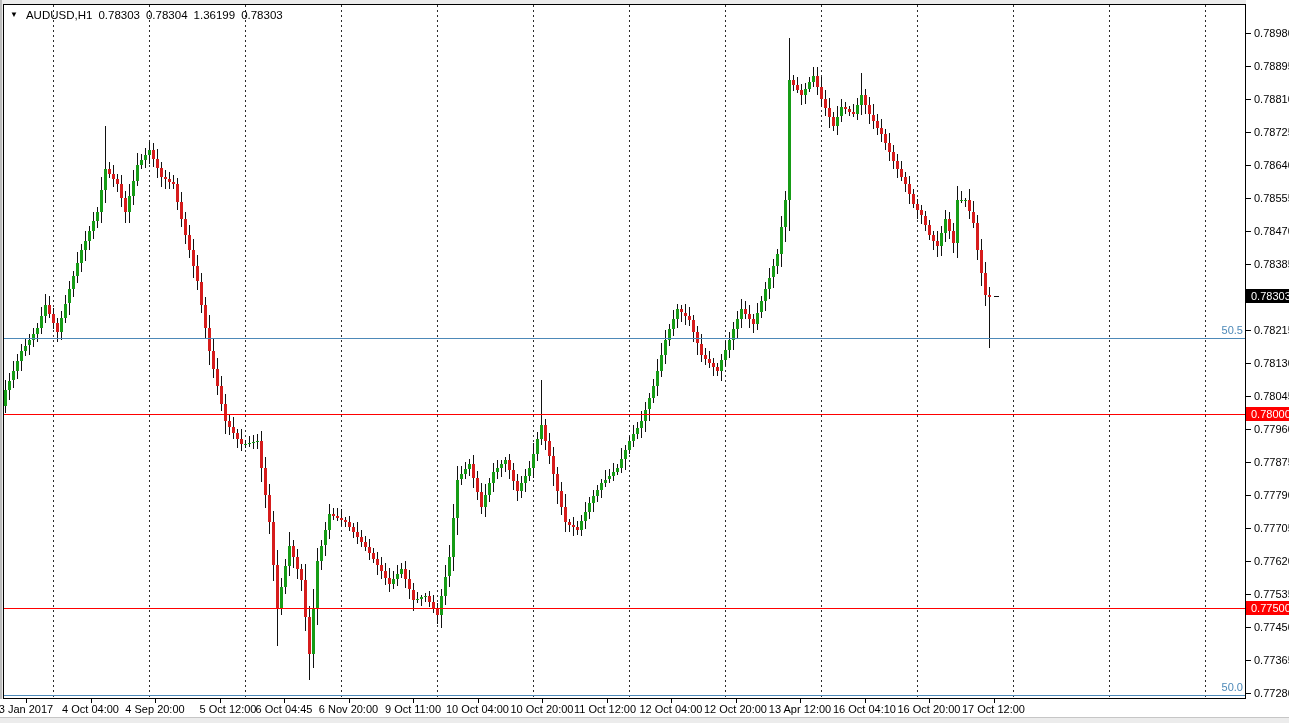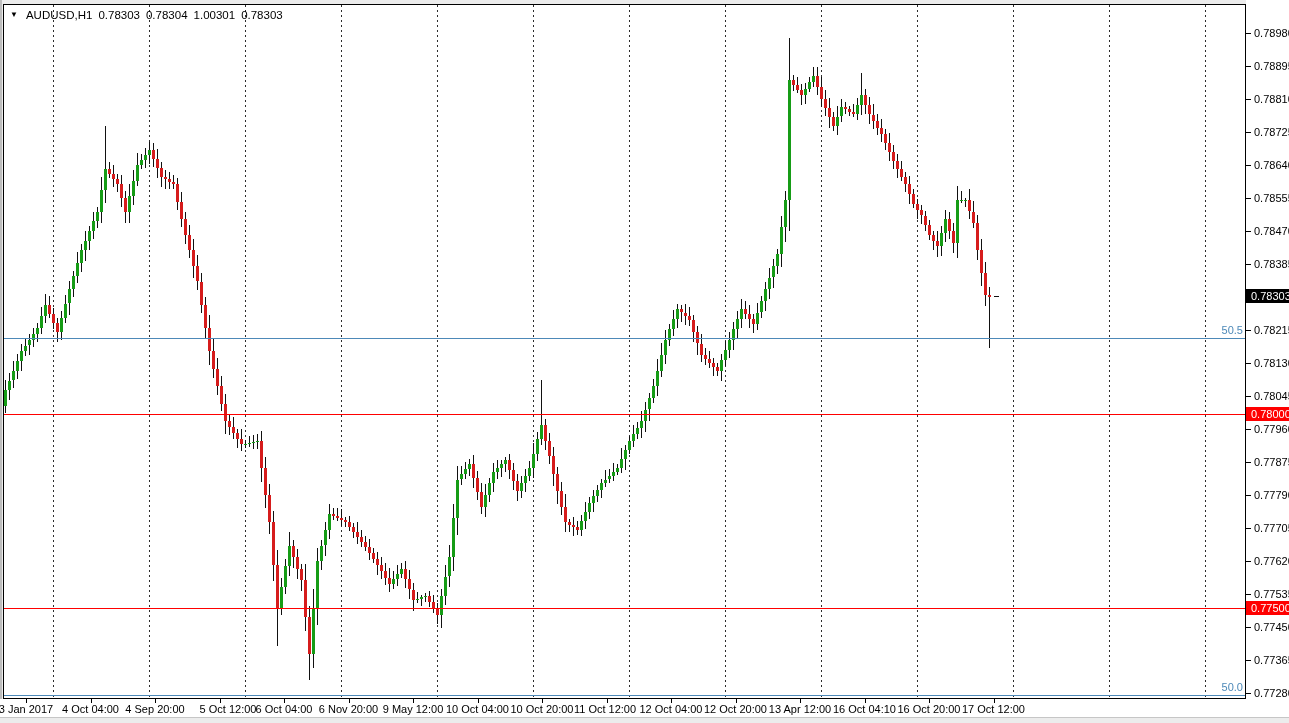--- a/index.html
+++ b/index.html
@@ -55,21 +55,21 @@
 <body style="--bull: #169c16; --bear: #d61c1c;">
 
 <div class="left-edge"></div>
 
 <div class="plot" id="plot">
   <div class="quote">
     <span class="dd">▼</span>
     <span>AUDUSD,H1</span>
     <span>0.78303</span>
     <span>0.78304</span>
-    <span>1.00301</span>
+    <span>1.36199</span>
     <span>0.78303</span>
   </div>
 <div class="vgrid" style="left: 49px;"></div>
     <div class="vgrid" style="left: 145px;"></div>
     <div class="vgrid" style="left: 241px;"></div>
     <div class="vgrid" style="left: 337px;"></div>
     <div class="vgrid" style="left: 433px;"></div>
     <div class="vgrid" style="left: 529px;"></div>
     <div class="vgrid" style="left: 625px;"></div>
     <div class="vgrid" style="left: 721px;"></div>
@@ -629,25 +629,25 @@
 <div class="taxis" id="taxis">
     <div class="xtick" style="left: 26px;"></div>
     <div class="xlabel" style="left: 26px;">3 Jan 2017</div>
     <div class="xtick" style="left: 90.5px;"></div>
     <div class="xlabel" style="left: 90.5px;">4 Oct 04:00</div>
     <div class="xtick" style="left: 155px;"></div>
     <div class="xlabel" style="left: 155px;">4 Sep 20:00</div>
     <div class="xtick" style="left: 219.5px;"></div>
     <div class="xlabel" style="left: 228px;">5 Oct 12:00</div>
     <div class="xtick" style="left: 284px;"></div>
-    <div class="xlabel" style="left: 284px;">6 Oct 04:00</div>
+    <div class="xlabel" style="left: 284px;">6 Oct 04:45</div>
     <div class="xtick" style="left: 348.5px;"></div>
     <div class="xlabel" style="left: 348.5px;">6 Nov 20:00</div>
     <div class="xtick" style="left: 413px;"></div>
-    <div class="xlabel" style="left: 413px;">9 May 12:00</div>
+    <div class="xlabel" style="left: 413px;">9 Oct 11:00</div>
     <div class="xtick" style="left: 477.5px;"></div>
     <div class="xlabel" style="left: 477.5px;">10 Oct 04:00</div>
     <div class="xtick" style="left: 542px;"></div>
     <div class="xlabel" style="left: 542px;">10 Oct 20:00</div>
     <div class="xtick" style="left: 606.5px;"></div>
     <div class="xlabel" style="left: 605px;">11 Oct 12:00</div>
     <div class="xtick" style="left: 671px;"></div>
     <div class="xlabel" style="left: 671px;">12 Oct 04:00</div>
     <div class="xtick" style="left: 735.5px;"></div>
     <div class="xlabel" style="left: 735.5px;">12 Oct 20:00</div>

